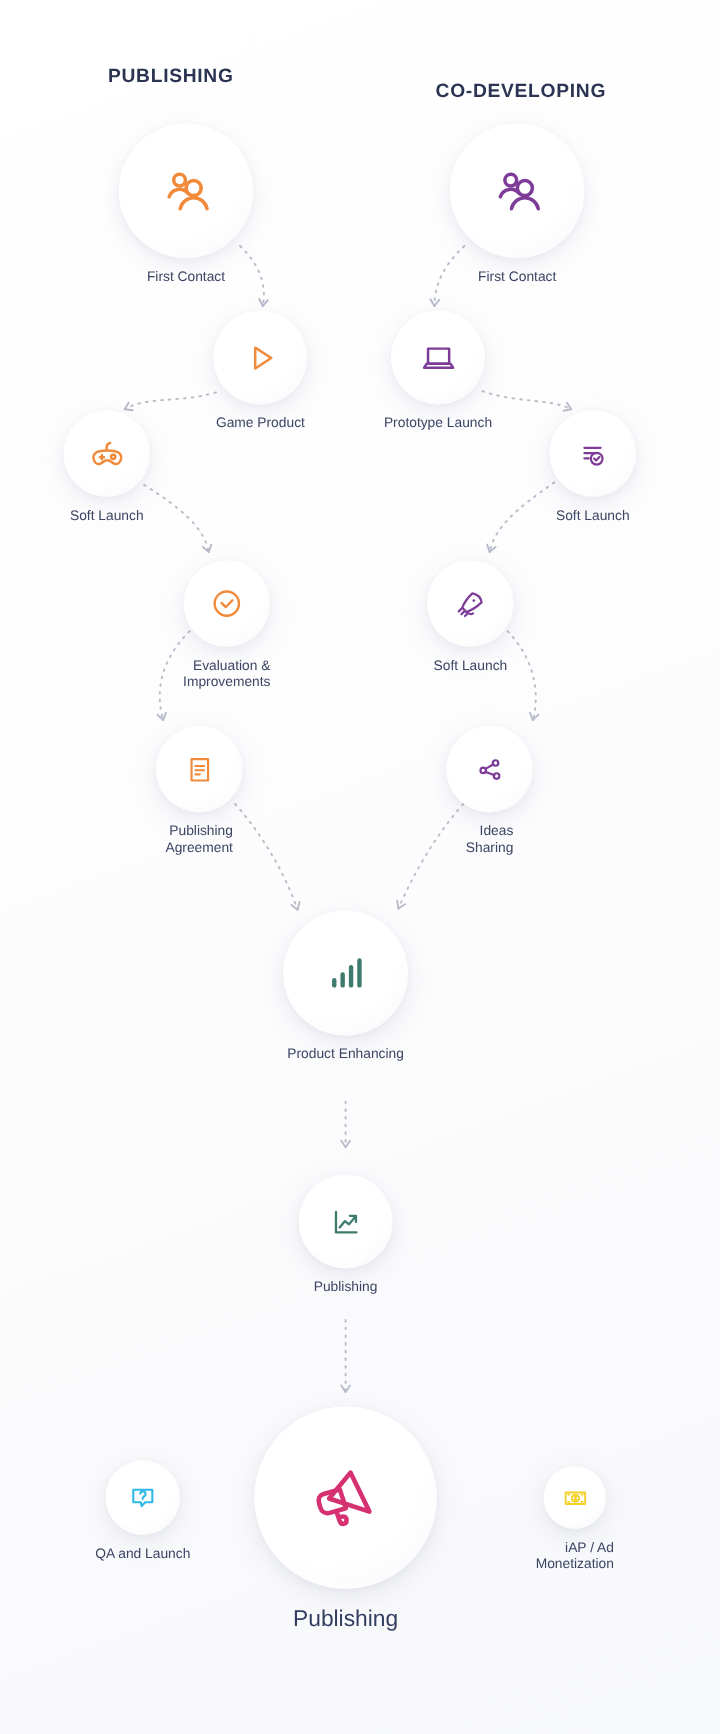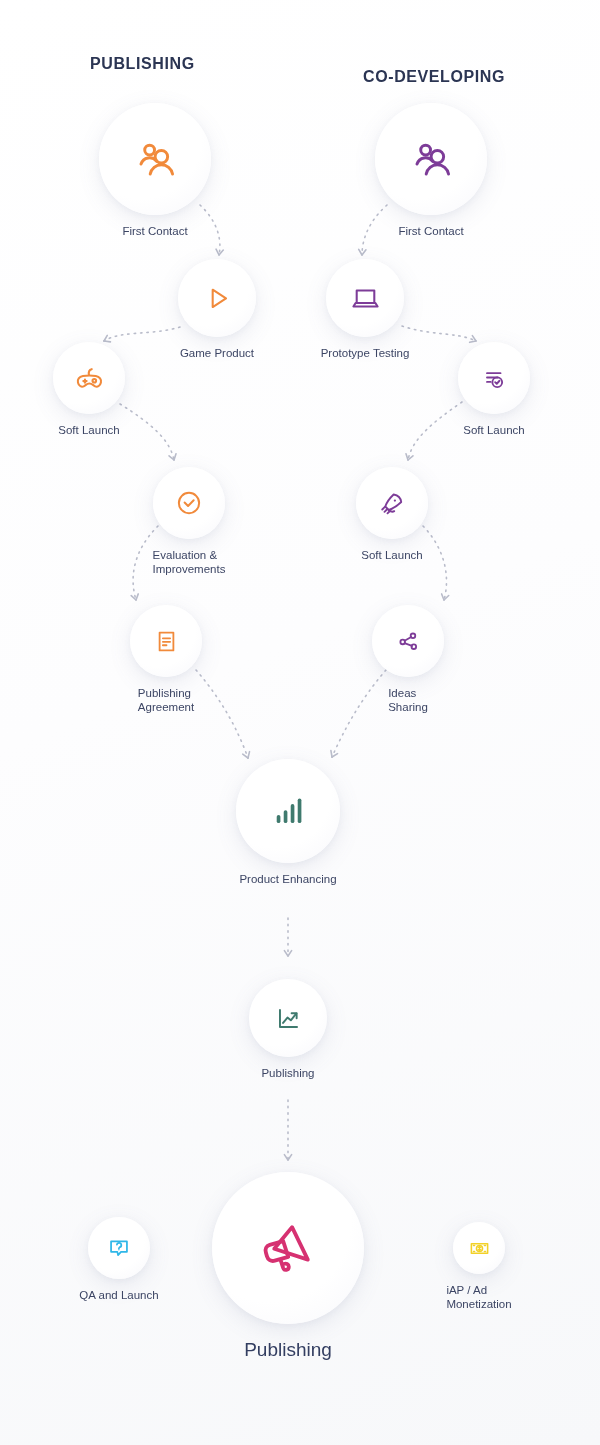--- a/index.html
+++ b/index.html
@@ -39,21 +39,21 @@
                 0 2px 6px rgba(108,118,155,0.06);
     display: flex;
     align-items: center;
     justify-content: center;
   }
   .caption {
     margin-top: 9px;
     font-size: 11.5px;
     line-height: 14px;
     color: #3c4564;
-    text-align: left;
+    text-align: right;
     white-space: pre-line;
   }
   .caption.big {
     font-size: 19px;
     line-height: 24px;
     margin-top: 14px;
     color: #333e61;
   }
   .bubble svg { display: block; overflow: visible; }
 
@@ -188,21 +188,21 @@
     </div>
     <div class="node" style="left: 285px; top: 259px; width: 160px;">
       <div class="bubble" style="width: 78px; height: 78px;">
         <span>
           <svg width="33" height="33" viewBox="0 0 24 24" fill="none" stroke="#7D3C98" stroke-width="1.5" stroke-linecap="round" stroke-linejoin="round">
       <path d="M5.6 6.2 h12.8 v9.1 h-12.8 z"></path>
       <path d="M3.2 17.8 h17.6 l-1.6 -2.5 h-14.4 z"></path>
           </svg>
         </span>
       </div>
-      <div class="caption">Prototype Testing</div>
+      <div class="caption">Prototype Launch</div>
     </div>
     <div class="node" style="left: 414px; top: 342px; width: 160px;">
       <div class="bubble" style="width: 72px; height: 72px;">
         <span>
           <svg width="30" height="30" viewBox="0 0 24 24" fill="none" stroke="#7D3C98" stroke-width="1.5" stroke-linecap="round" stroke-linejoin="round">
       <path d="M6.4 8.1 h10.8 M6.4 11.6 h8.6 M6.4 15.1 h2.9"></path>
       <circle cx="14.6" cy="15.4" r="3.9"></circle>
       <path d="M12.9 15.3 L14.2 16.6 L16.4 14.2"></path>
           </svg>
         </span>

